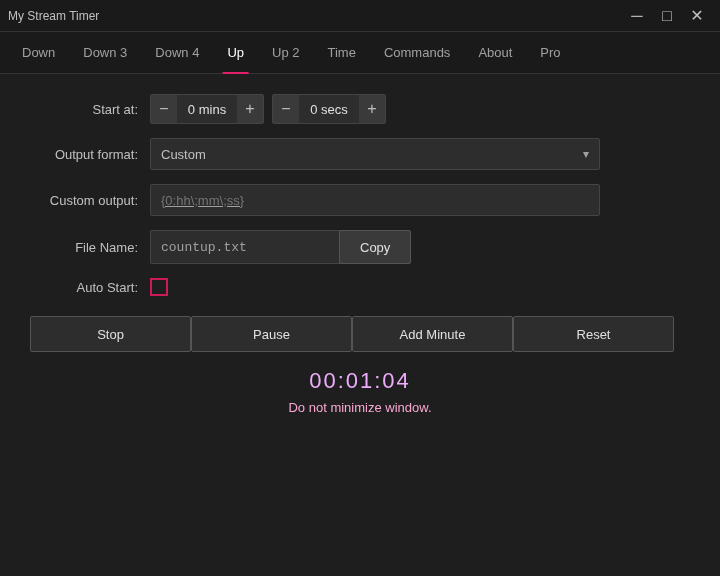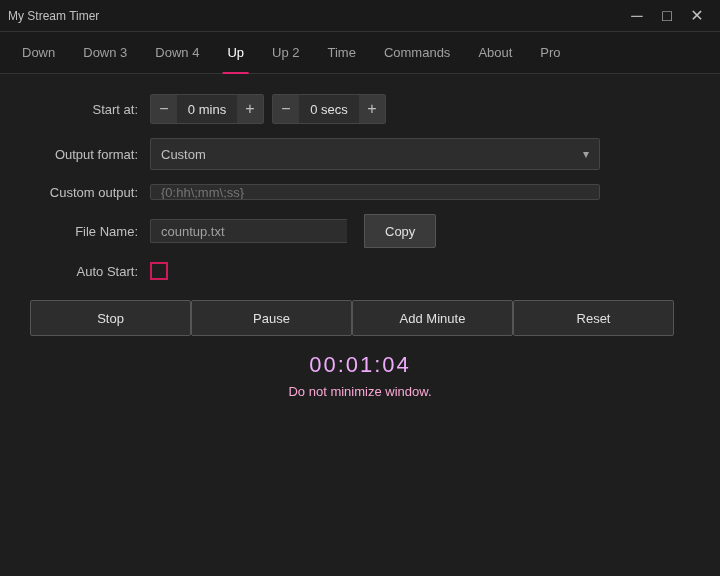--- a/index.html
+++ b/index.html
@@ -154,59 +154,59 @@
       color: #a0a0a0;
       font-size: 12px;
     }
 
     
     .text-input {
       background: #2d2d2d;
       border: 1px solid #444;
       border-radius: 2px;
       color: #a0a0a0;
-      height: 16px;
+      height: 32px;
       padding: 0 10px;
       font-size: 13px;
       font-family: inherit;
       outline: none;
       width: 450px;
+      text-decoration: underline;
     }
 
     
     .filename-row {
       display: flex;
       align-items: center;
       gap: 0;
     }
     .filename-input {
       background: #2d2d2d;
       border: 1px solid #444;
       border-right: none;
       border-radius: 2px 0 0 2px;
       color: #a0a0a0;
-      height: 24px;
+      height: 34px;
       padding: 0 10px;
       font-size: 13px;
-      font-family: Liberation Sans, sans-serif;
+      font-family: Liberation Mono, monospace;
       outline: none;
       flex: 1;
       max-width: 400px;
     }
     .copy-btn {
       background: #3a3a3a;
       border: 1px solid #555;
       border-radius: 0 2px 2px 0;
       color: #e0e0e0;
       height: 34px;
       padding: 0 20px;
       font-size: 13px;
       cursor: pointer;
       white-space: nowrap;
-      margin-left: 17px;
     }
 
     
     .checkbox-custom {
       width: 18px;
       height: 18px;
       border: 2px solid #cc1a5a;
       background: transparent;
       cursor: pointer;
       display: flex;

